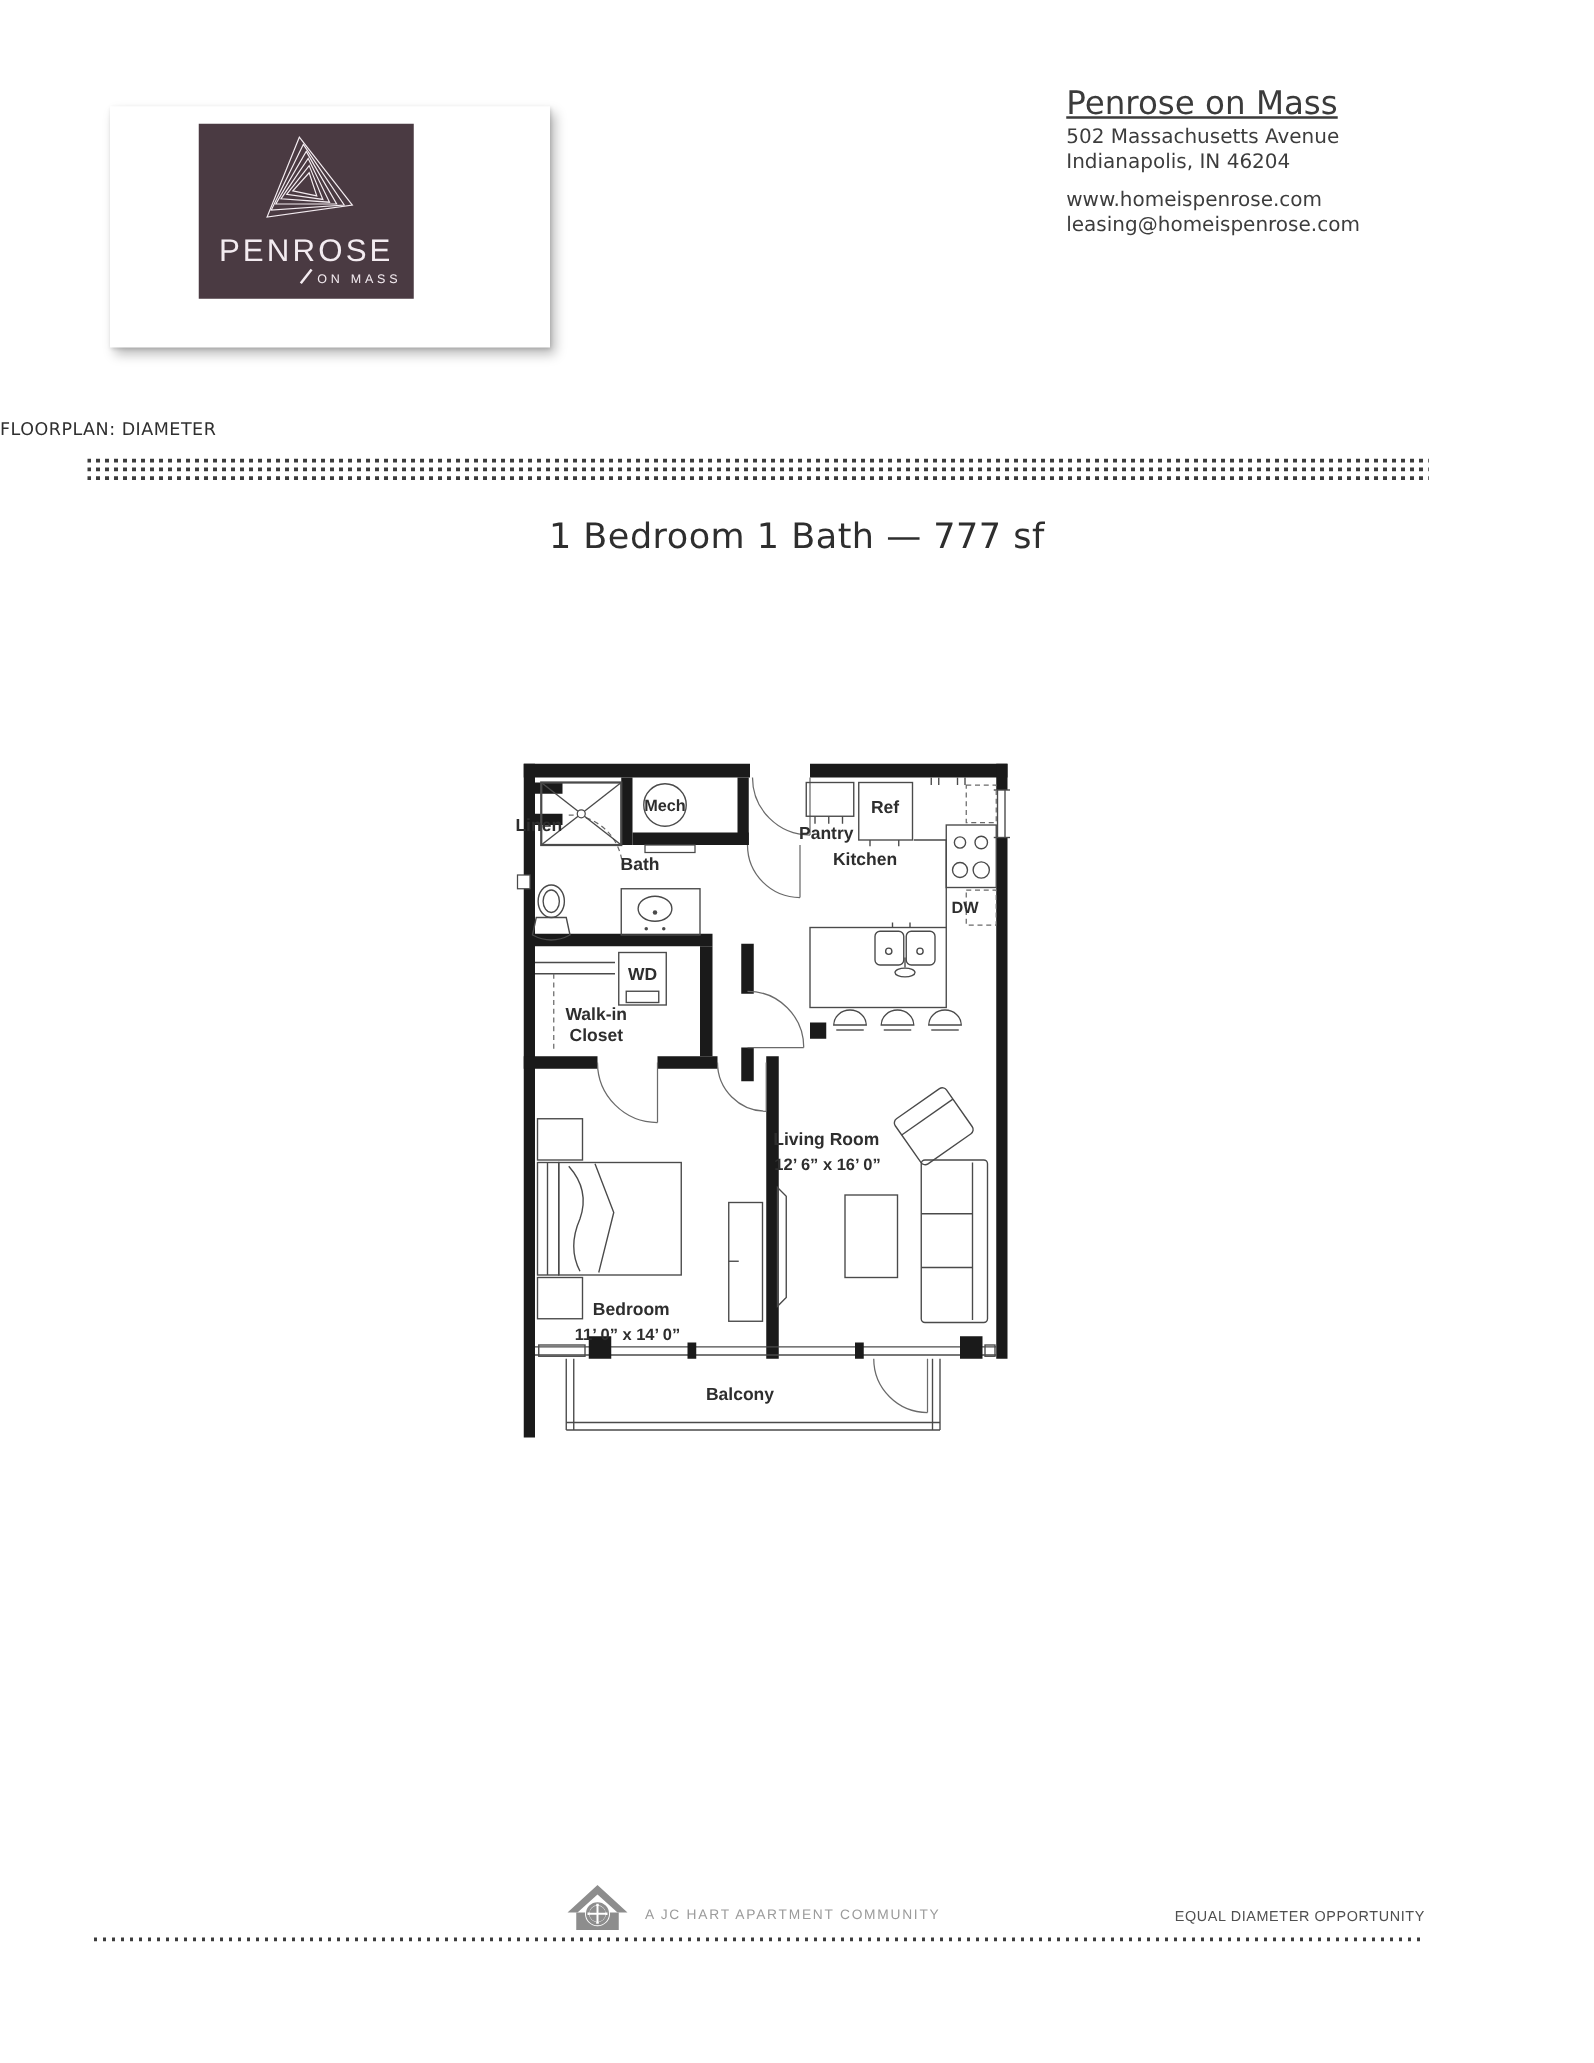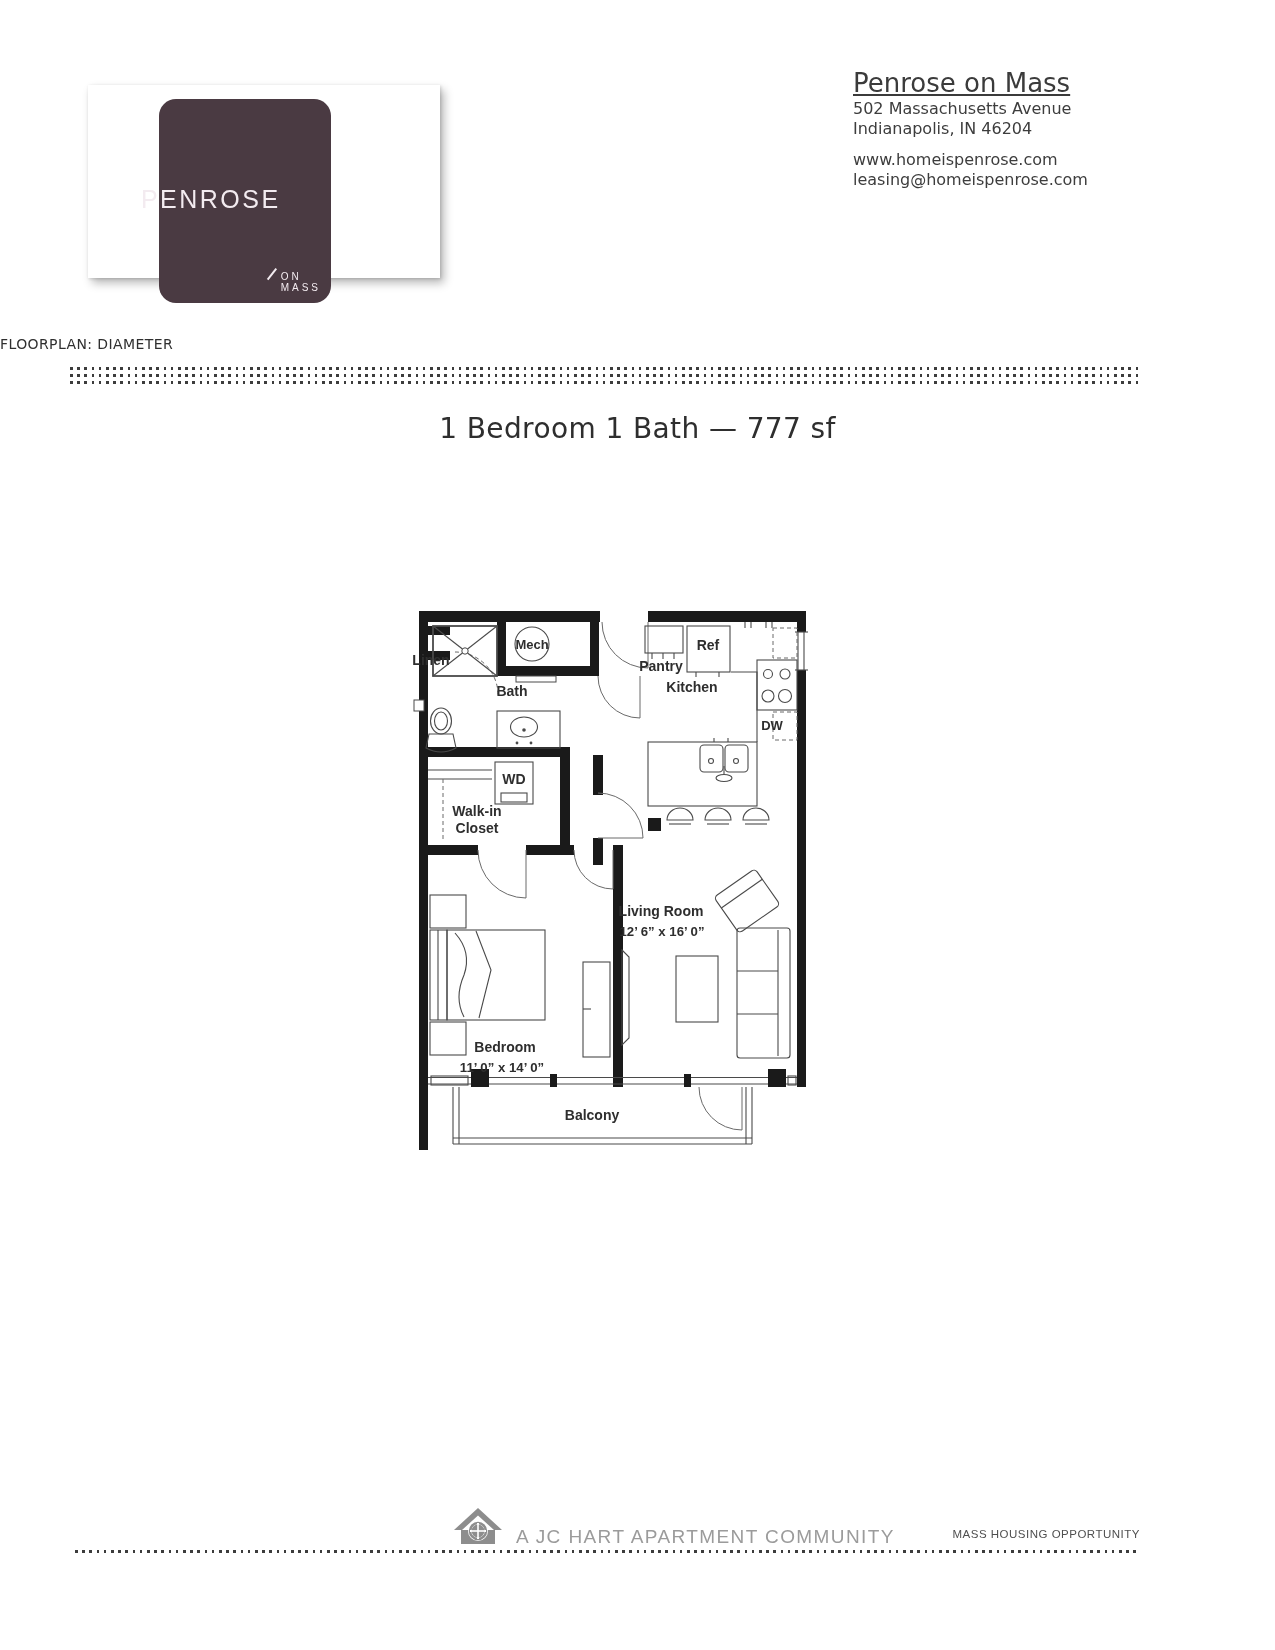--- a/index.html
+++ b/index.html
@@ -9,22 +9,22 @@
     overflow:hidden;
   }
   .abs{position:absolute;}
 
   
   .logo-card{
     left:88px;top:85px;width:352px;height:193px;background:#ffffff;
     box-shadow:4px 5px 9px rgba(0,0,0,.28), 1px 1px 3px rgba(0,0,0,.15);
   }
   .logo-box{
-    position:absolute;left:71px;top:14px;width:172px;height:204px;
-    display:flex;align-items:center;justify-content:flex-end;border-radius:17px;
+    position:absolute;left:71px;top:14px;width:172px;height:140px;
+    display:flex;flex-direction:column;align-items:center;justify-content:flex-end;
   }
   .wordmark{
     color:#f3ebf0;font-size:25px;letter-spacing:2.5px;font-weight:400;
     font-family:"Liberation Sans",sans-serif;line-height:1;margin-bottom:4px;
   }
   .wordmark-sub{
     align-self:flex-end;margin:0 10px 10px 0;color:#f3ebf0;font-size:10px;
     letter-spacing:3px;font-family:"Liberation Sans",sans-serif;position:relative;
   }
   .wordmark-sub .slash{
@@ -52,21 +52,21 @@
   .thin{fill:none;stroke:#4a4a4a;stroke-width:1.1;}
   .thin2{fill:none;stroke:#4a4a4a;stroke-width:1.8;}
   .arc{fill:none;stroke:#6a6a6a;stroke-width:1;}
   .dashline{fill:none;stroke:#6a6a6a;stroke-width:1;stroke-dasharray:4 3;}
   .whitebox{fill:#ffffff;stroke:#4a4a4a;stroke-width:1;}
   .rlabel{font-family:"Liberation Sans",sans-serif;font-weight:600;font-size:14px;fill:#2e2e2e;}
   .rsmall{font-family:"Liberation Sans",sans-serif;font-weight:600;font-size:13px;fill:#2e2e2e;}
   .rdims{font-family:"Liberation Sans",sans-serif;font-weight:600;font-size:13.2px;fill:#2e2e2e;}
 
   
-  .footer-community{left:516px;top:1526px;font-size:19px;letter-spacing:1.4px;color:#9b9b9b;font-family:"Liberation Sans",sans-serif;}
+  .footer-community{left:516px;top:1526px;font-size:11px;letter-spacing:1.4px;color:#9b9b9b;font-family:"Liberation Sans",sans-serif;}
   .footer-eho{left:840px;top:1528px;width:300px;text-align:right;font-size:11.5px;letter-spacing:.5px;color:#4f4f4f;font-family:"Liberation Sans",sans-serif;}
   .house-icon{left:452px;top:1506px;}
 </style>
 </head>
 <body>
 
 <div class="abs logo-card">
   <div class="logo-box" style="background:#4a3a42;">
     <svg width="120" height="104" viewBox="-60 -58 120 104">
       <g transform="rotate(-8)" stroke="#f3ebf0" fill="none" stroke-width="1.1">
@@ -309,15 +309,15 @@
     <rect x="9" y="24" width="34" height="14" fill="#8d8d8d"></rect>
     <circle cx="26" cy="25" r="10" fill="#ffffff"></circle>
     <circle cx="26" cy="25" r="8" fill="none" stroke="#8d8d8d" stroke-width="2.5"></circle>
     <line x1="26" y1="17" x2="26" y2="33" stroke="#ffffff" stroke-width="2"></line>
     <line x1="18" y1="25" x2="34" y2="25" stroke="#ffffff" stroke-width="2"></line>
     <circle cx="26" cy="25" r="6.5" fill="#8d8d8d"></circle>
     <line x1="26" y1="18" x2="26" y2="32" stroke="#ffffff" stroke-width="1.6"></line>
     <line x1="19" y1="25" x2="33" y2="25" stroke="#ffffff" stroke-width="1.6"></line>
   </svg>
   <div class="abs footer-community">A JC HART APARTMENT COMMUNITY</div>
-  <div class="abs footer-eho">MASS HOUSING OPPORTUNITY</div>
+  <div class="abs footer-eho">EQUAL DIAMETER OPPORTUNITY</div>
   <div class="abs dot-row sep-bottom"></div>
 </div>
 
 </body></html>

